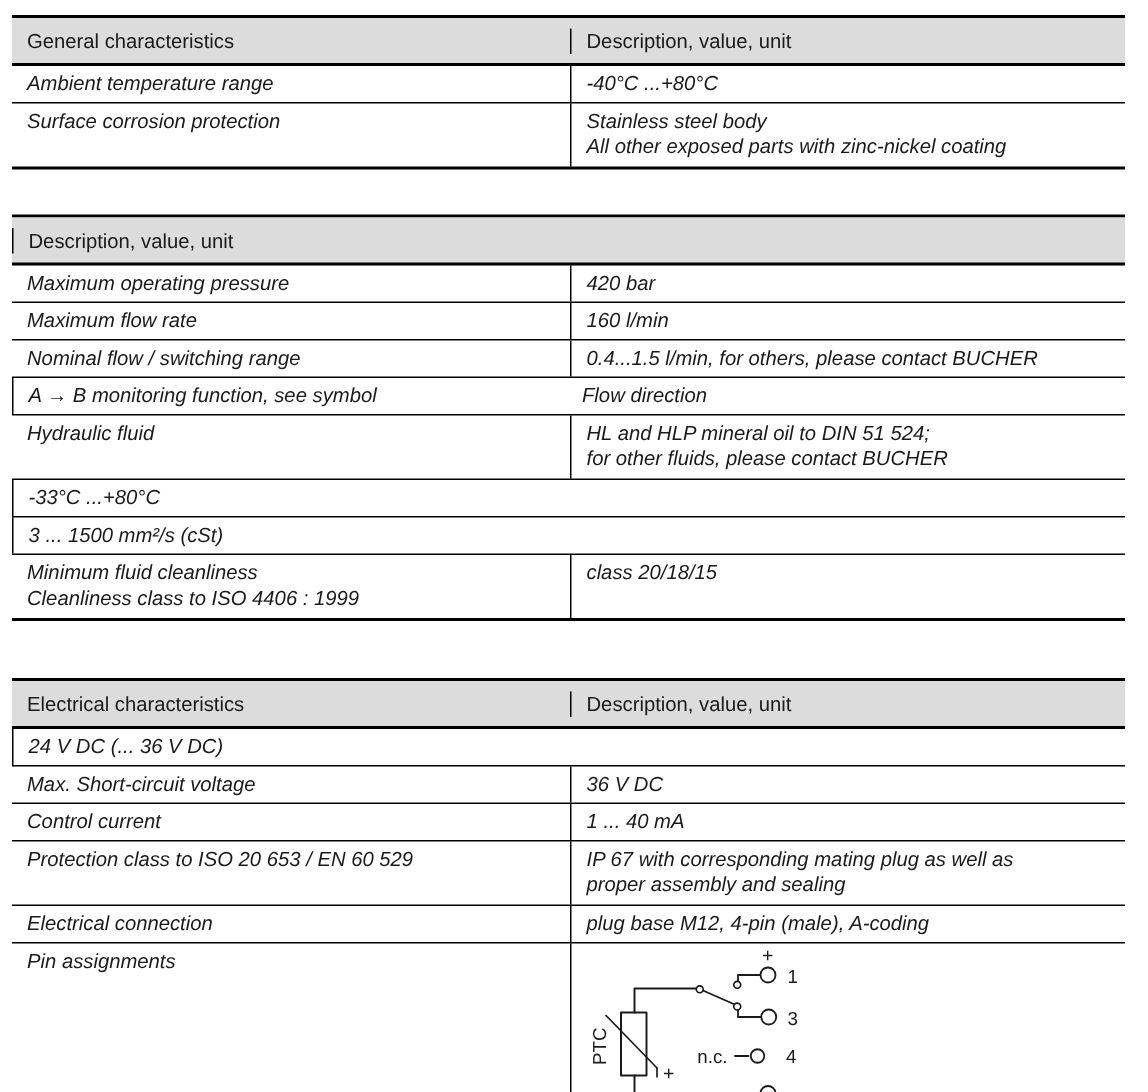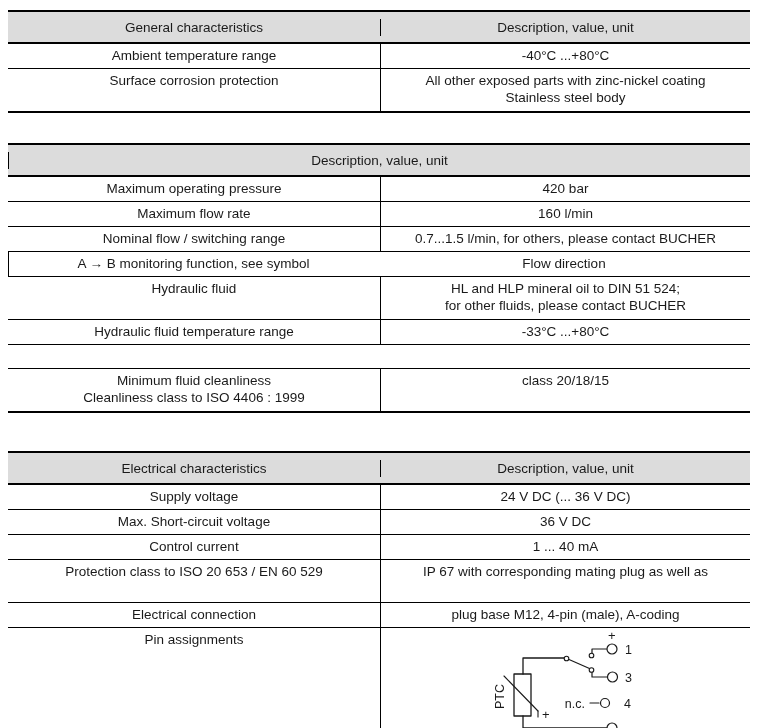--- a/index.html
+++ b/index.html
@@ -12,36 +12,36 @@
   .page { padding:10px 0 0 8px; }
   .dtable {
     width:742px;
     border-top:2px solid #000;
     border-bottom:2px solid #000;
     font-size:13.5px;
     line-height:17px;
   }
   .gap30 { height:30px; }
   .gap38 { height:38px; }
-  .thead, .trow { display:flex;text-align:center; }
+  .thead, .trow { display:flex; }
   .thead {
     background:#dcdcdc;
     border-bottom:2px solid #000;
     min-height:30px;
     align-items:center;
   }
   .trow ~ .trow { border-top:1px solid #000; }
   .cell { box-sizing:border-box; padding:3px 10px 4px 10px; }
   .cell.left  { width:372px; flex:none; }
   .cell.right { flex:1; border-left:1px solid #000; }
   .thead .cell { padding-top:0; padding-bottom:0; }
   .r1 { min-height:23px; }
   .r2 { min-height:42px; }
   .rpin { min-height:122px; }
-  .ln { display:block; }
+  .ln { display:block;font-style:italic; }
   .diagram-wrap { padding-top:1px; }
   svg text { font-family:"Liberation Sans","DejaVu Sans",sans-serif; fill:#1a1a1a; }
 </style>
 </head>
 <body>
 
 <div class="page">
 
   <div class="dtable">
     <div class="thead">
@@ -54,22 +54,22 @@
         </div>
       <div class="cell right">
           <span class="ln">-40°C ...+80°C</span>
         </div>
     </div>
     <div class="trow r2">
       <div class="cell left">
           <span class="ln">Surface corrosion protection</span>
         </div>
       <div class="cell right">
+        <span class="ln">Stainless steel body</span>
         <span class="ln">All other exposed parts with zinc-nickel coating</span>
-        <span class="ln">Stainless steel body</span>
       </div>
     </div>
   </div>
 
   <div class="gap30"></div>
 
   <div class="dtable">
     <div class="thead">
       <div class="cell right">Description, value, unit</div>
     </div>
@@ -87,72 +87,69 @@
         </div>
       <div class="cell right">
           <span class="ln">160 l/min</span>
         </div>
     </div>
     <div class="trow r1">
       <div class="cell left">
           <span class="ln">Nominal flow / switching range</span>
         </div>
       <div class="cell right">
-          <span class="ln">0.7...1.5 l/min, for others, please contact BUCHER</span>
+          <span class="ln">0.4...1.5 l/min, for others, please contact BUCHER</span>
         </div>
     </div>
     <div class="trow r1">
       <div class="cell right">
           <span class="ln">A → B monitoring function, see symbol</span>
         </div>
       <div class="cell left">
           <span class="ln">Flow direction</span>
         </div>
     </div>
     <div class="trow r2">
       <div class="cell left">
           <span class="ln">Hydraulic fluid</span>
         </div>
       <div class="cell right">
         <span class="ln">HL and HLP mineral oil to DIN 51 524;</span>
         <span class="ln">for other fluids, please contact BUCHER</span>
       </div>
     </div>
     <div class="trow r1">
-      <div class="cell left">
-          <span class="ln">Hydraulic fluid temperature range</span>
-        </div>
       <div class="cell right">
           <span class="ln">-33°C ...+80°C</span>
         </div>
     </div>
     <div class="trow r1">
+      <div class="cell right">
+          <span class="ln">3 ... 1500 mm²/s (cSt)</span>
+        </div>
     </div>
     <div class="trow r2">
       <div class="cell left">
         <span class="ln">Minimum fluid cleanliness</span>
         <span class="ln">Cleanliness class to ISO 4406 : 1999</span>
       </div>
       <div class="cell right">
           <span class="ln">class 20/18/15</span>
         </div>
     </div>
   </div>
 
   <div class="gap38"></div>
 
   <div class="dtable">
     <div class="thead">
       <div class="cell left">Electrical characteristics</div>
       <div class="cell right">Description, value, unit</div>
     </div>
     <div class="trow r1">
-      <div class="cell left">
-          <span class="ln">Supply voltage</span>
-        </div>
       <div class="cell right">
           <span class="ln">24 V DC (... 36 V DC)</span>
         </div>
     </div>
     <div class="trow r1">
       <div class="cell left">
           <span class="ln">Max. Short-circuit voltage</span>
         </div>
       <div class="cell right">
           <span class="ln">36 V DC</span>
@@ -165,20 +162,21 @@
       <div class="cell right">
           <span class="ln">1 ... 40 mA</span>
         </div>
     </div>
     <div class="trow r2">
       <div class="cell left">
           <span class="ln">Protection class to ISO 20 653 / EN 60 529</span>
         </div>
       <div class="cell right">
         <span class="ln">IP 67 with corresponding mating plug as well as</span>
+        <span class="ln">proper assembly and sealing</span>
       </div>
     </div>
     <div class="trow r1">
       <div class="cell left">
           <span class="ln">Electrical connection</span>
         </div>
       <div class="cell right">
           <span class="ln">plug base M12, 4-pin (male), A-coding</span>
         </div>
     </div>

